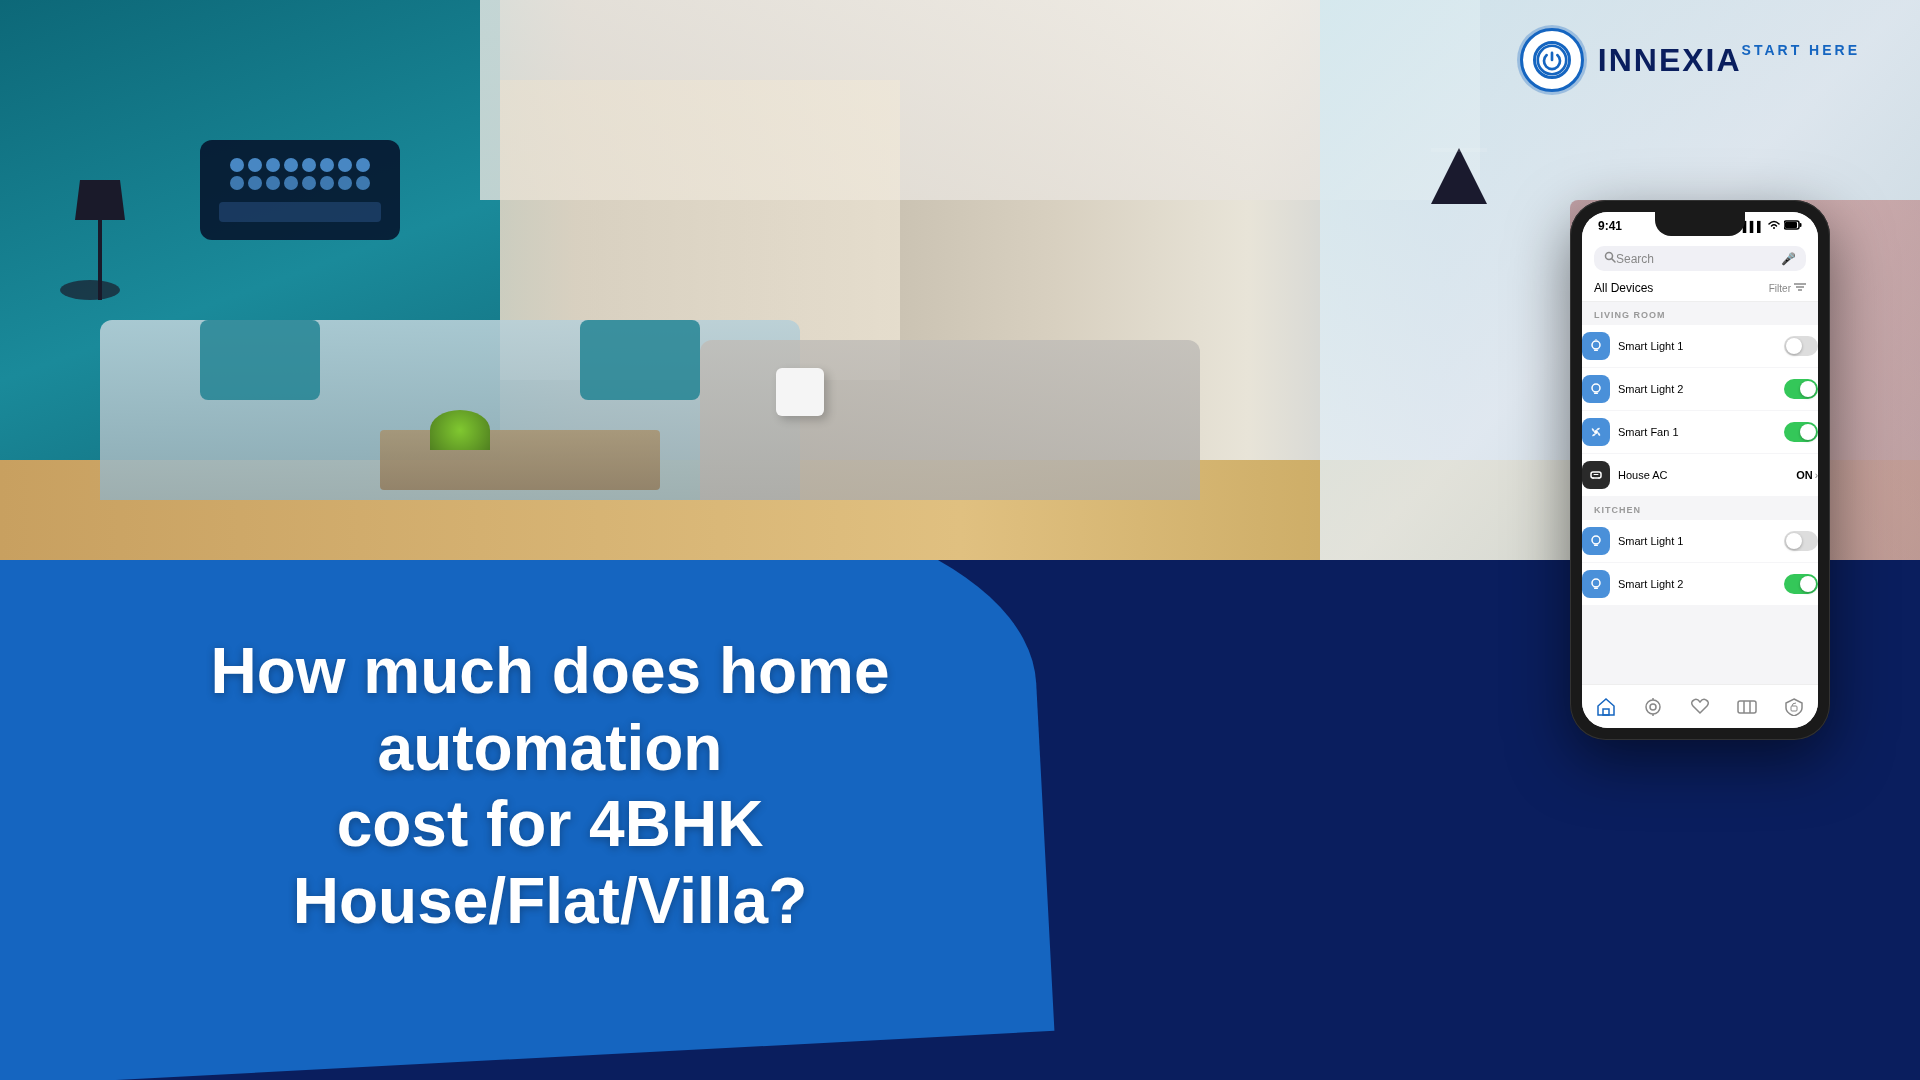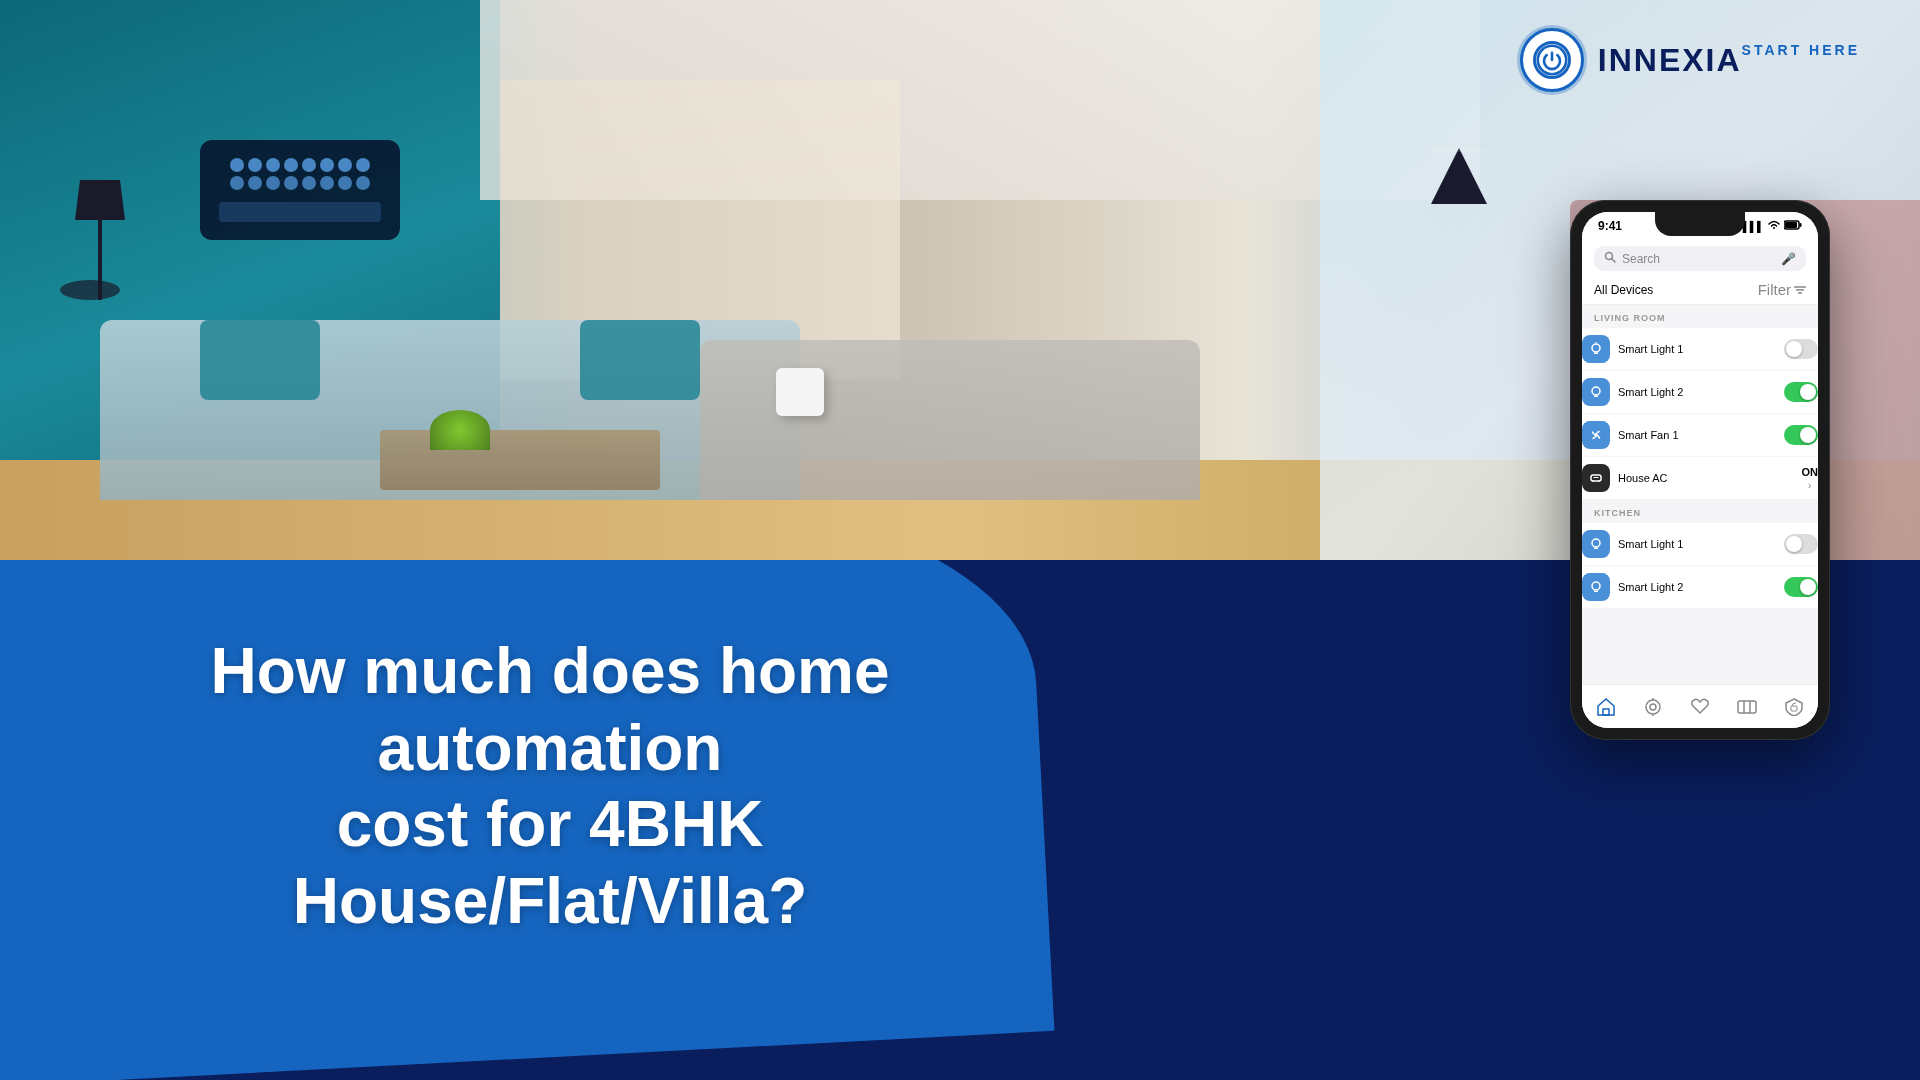--- a/index.html
+++ b/index.html
@@ -234,38 +234,38 @@
       padding: 6px 12px;
       flex-shrink: 0;
     }
 
     .search-input-mock {
       background: #f0f0f5;
       border-radius: 10px;
       padding: 5px 10px;
       display: flex;
       align-items: center;
-      gap: 6px;
+      gap: 0;
       font-size: 12px;
       color: #888;
     }
 
     
     .filter-row {
       background: white;
       padding: 4px 12px 6px 12px;
       display: flex;
       align-items: center;
       justify-content: space-between;
       border-bottom: 1px solid #eee;
       flex-shrink: 0;
     }
 
     .filter-label { font-size: 12px; font-weight: 500; color: #000; }
-    .filter-btn { font-size: 15px; color: #888; display: flex; align-items: center; gap: 3px; }
+    .filter-btn { font-size: 10px; color: #888; display: flex; align-items: center; gap: 3px; }
 
     
     .device-list {
       flex: 1;
       overflow-y: auto;
       background: #f5f5f7;
       padding-bottom: 8px;
     }
 
     .room-label {
@@ -337,21 +337,20 @@
 
     .toggle-off::after { left: 2px; }
     .toggle-on::after { right: 2px; }
 
     .on-arrow {
       font-size: 10px;
       color: #666;
       display: flex;
       align-items: center;
       gap: 2px;
-      flex-direction: column;
     }
 
     
     .bottom-nav {
       background: white;
       border-top: 1px solid #eee;
       padding: 6px 0;
       display: flex;
       justify-content: space-around;
       align-items: center;

